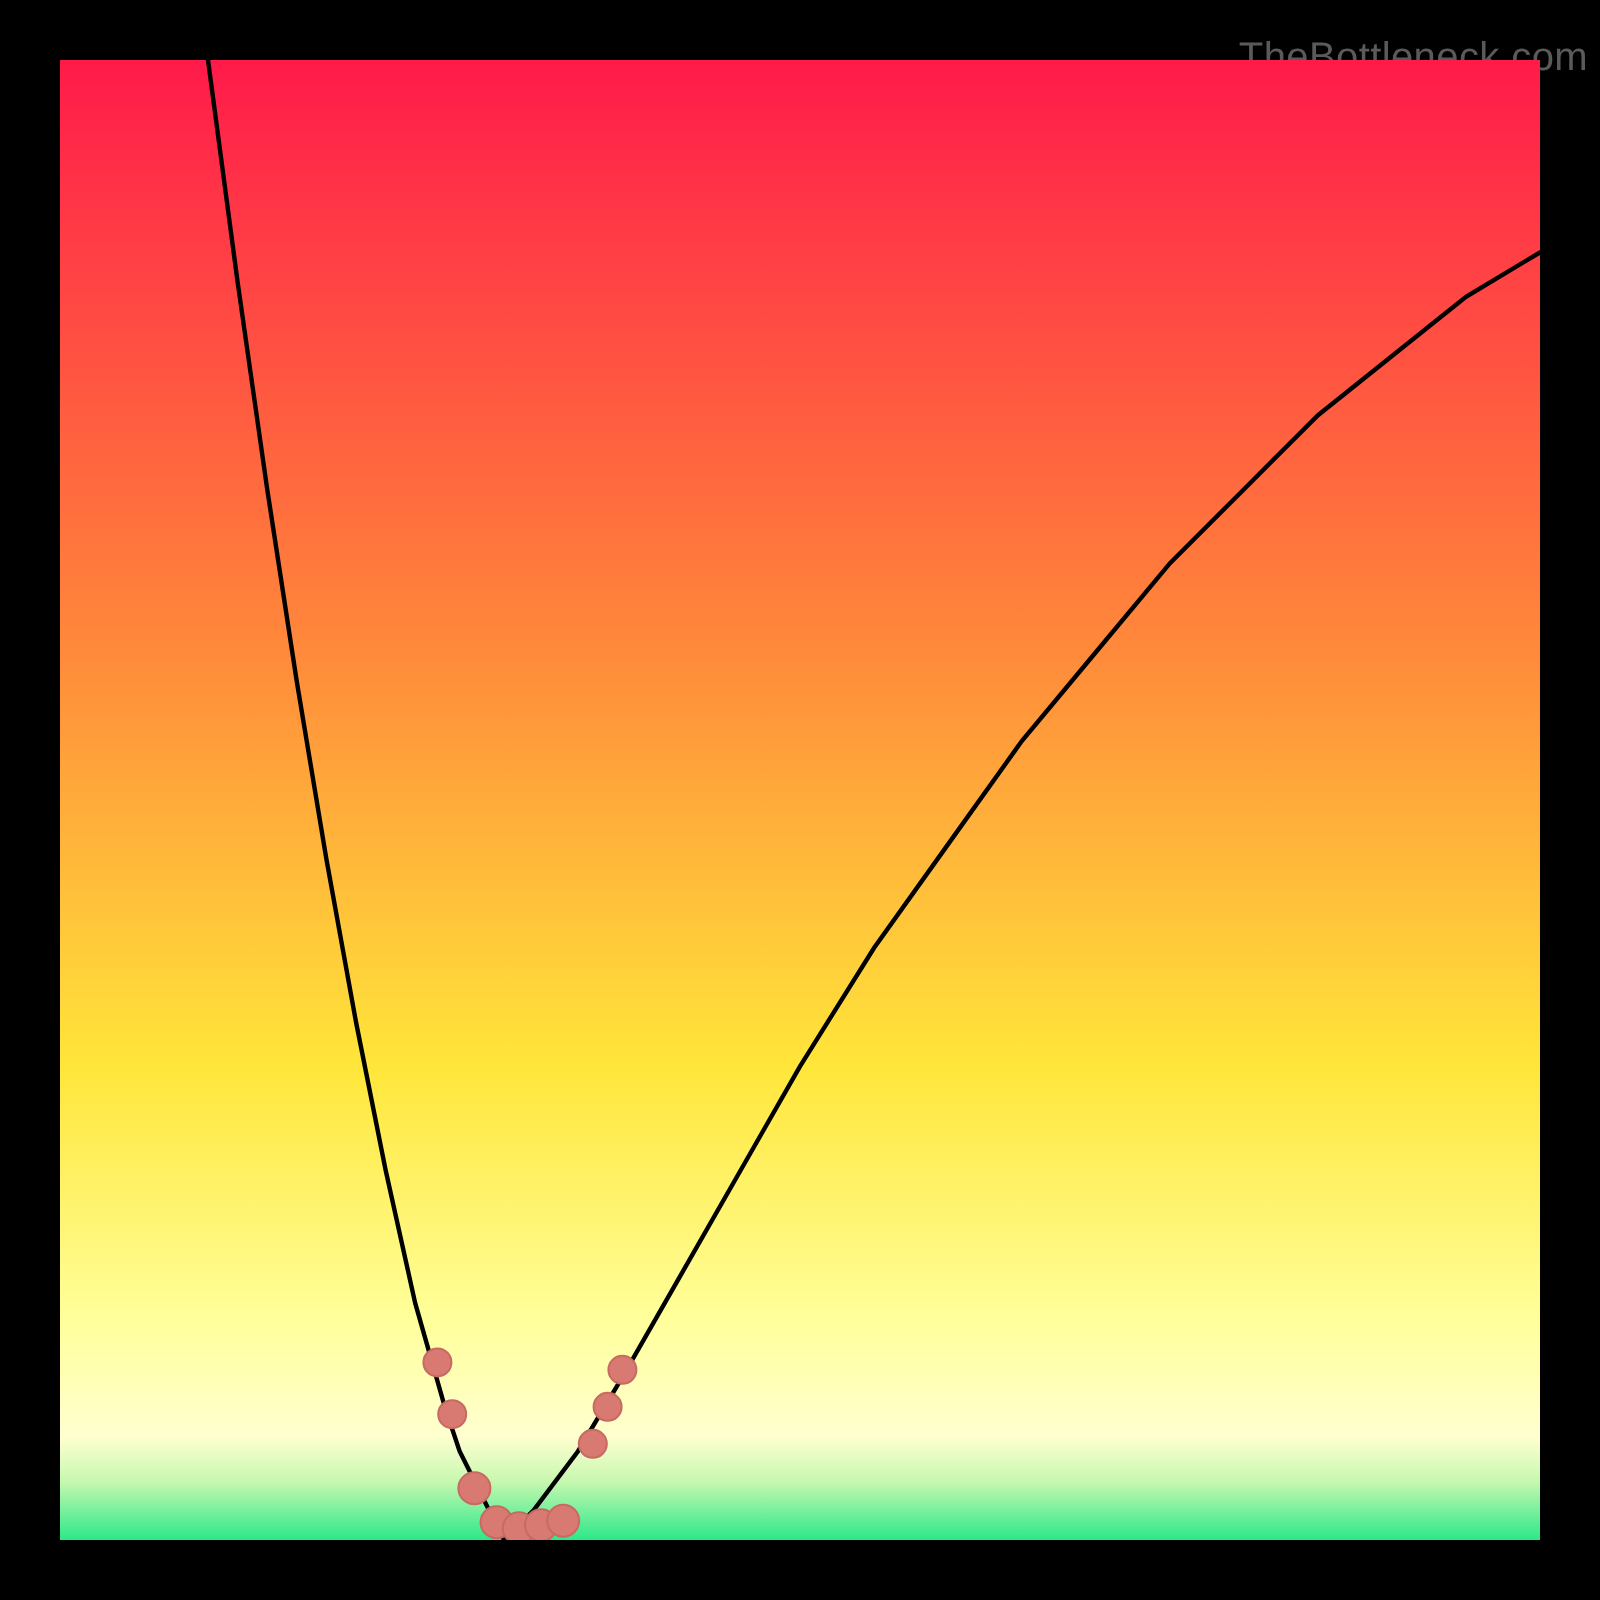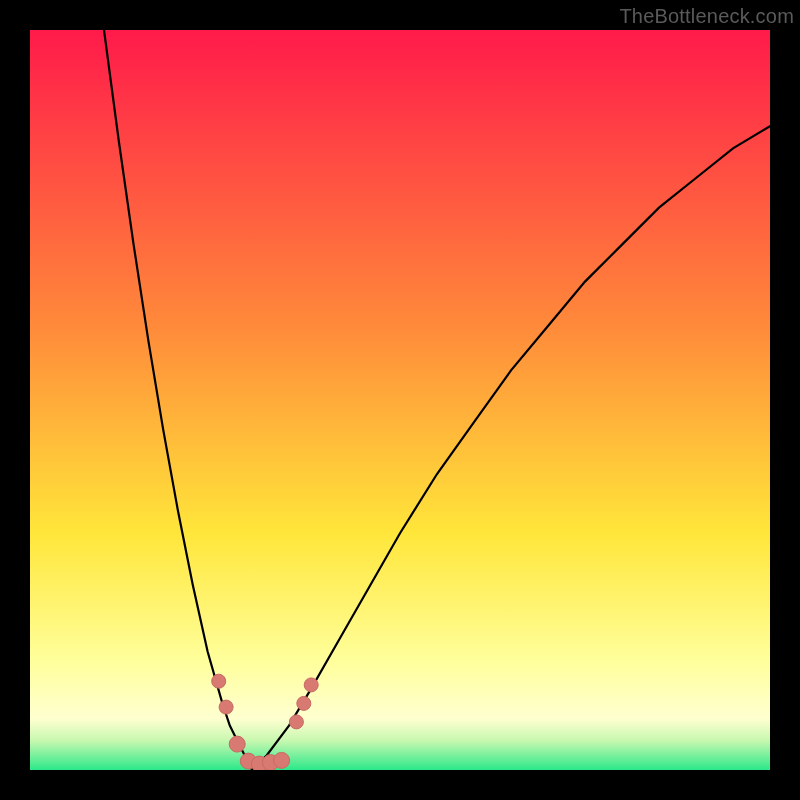--- a/index.html
+++ b/index.html
@@ -22,21 +22,21 @@
     left: 30px;
     top: 30px;
     width: 740px;
     height: 740px;
     overflow: hidden;
   }
   .watermark {
     position: absolute;
     font-size: 20px;
     font-weight: 500;
-    top: 5px;
+    top: 18px;
     color: #5a5a5a;
     right: 6px;
     letter-spacing: 0.2px;
   }
 </style>
 </head>
 <body>
 
 <div class="frame">
   <div class="watermark">TheBottleneck.com</div>

